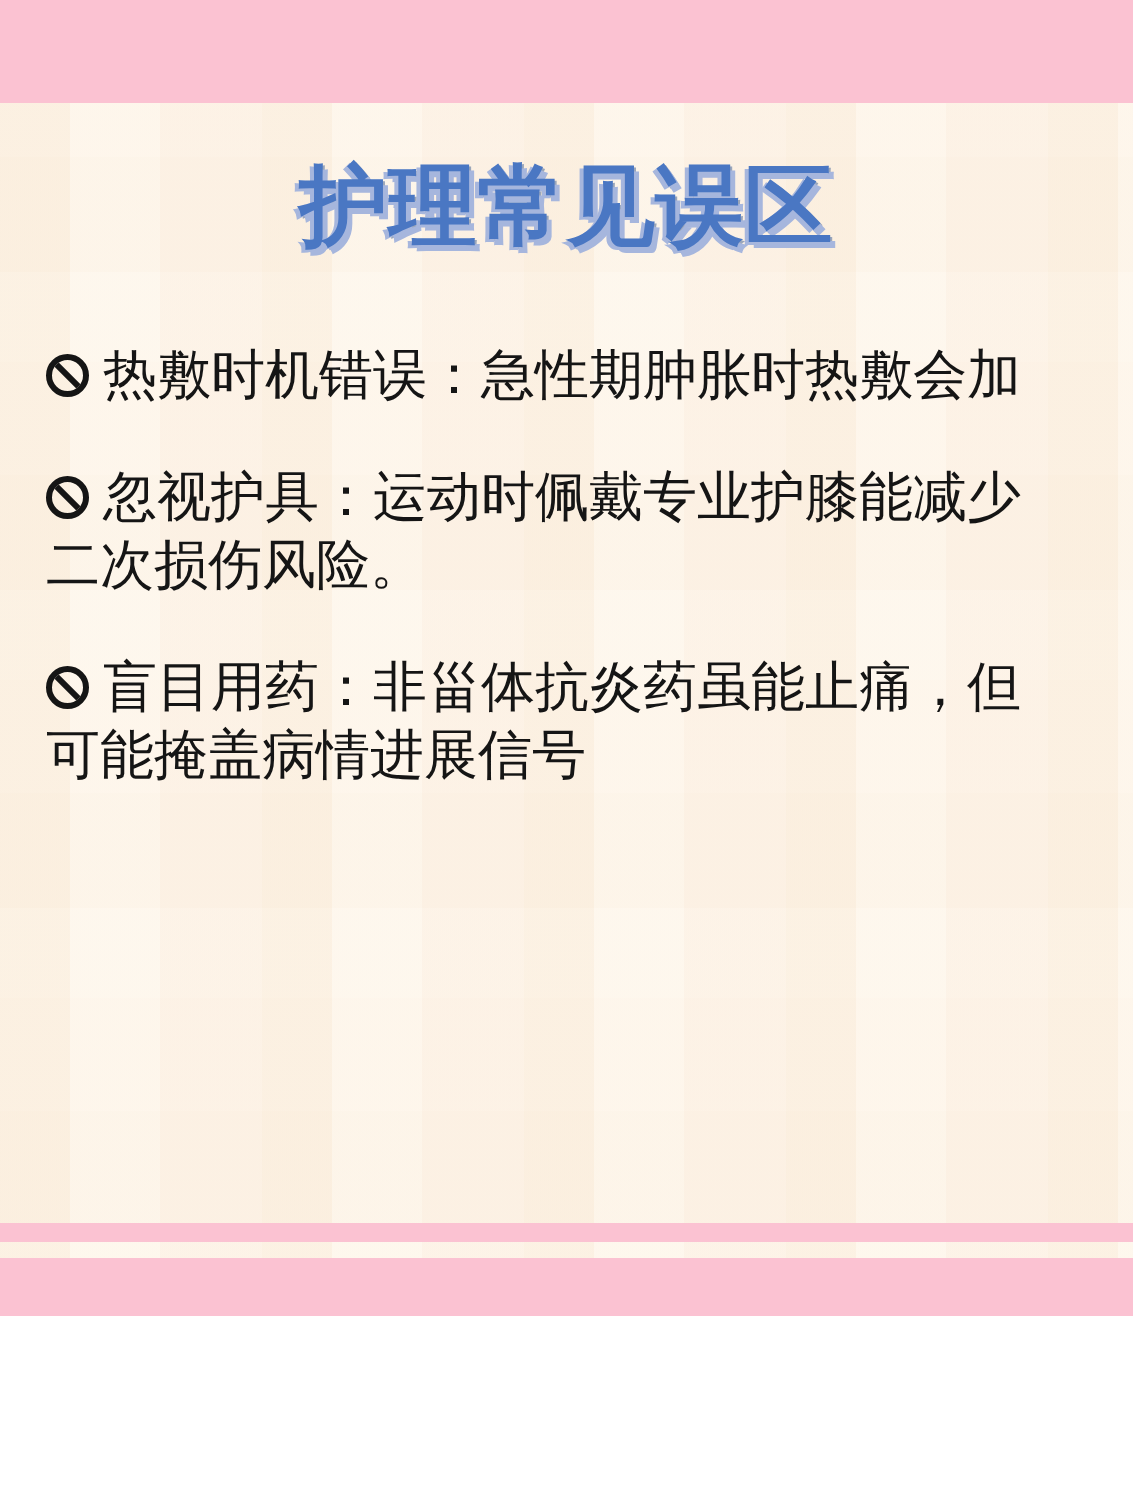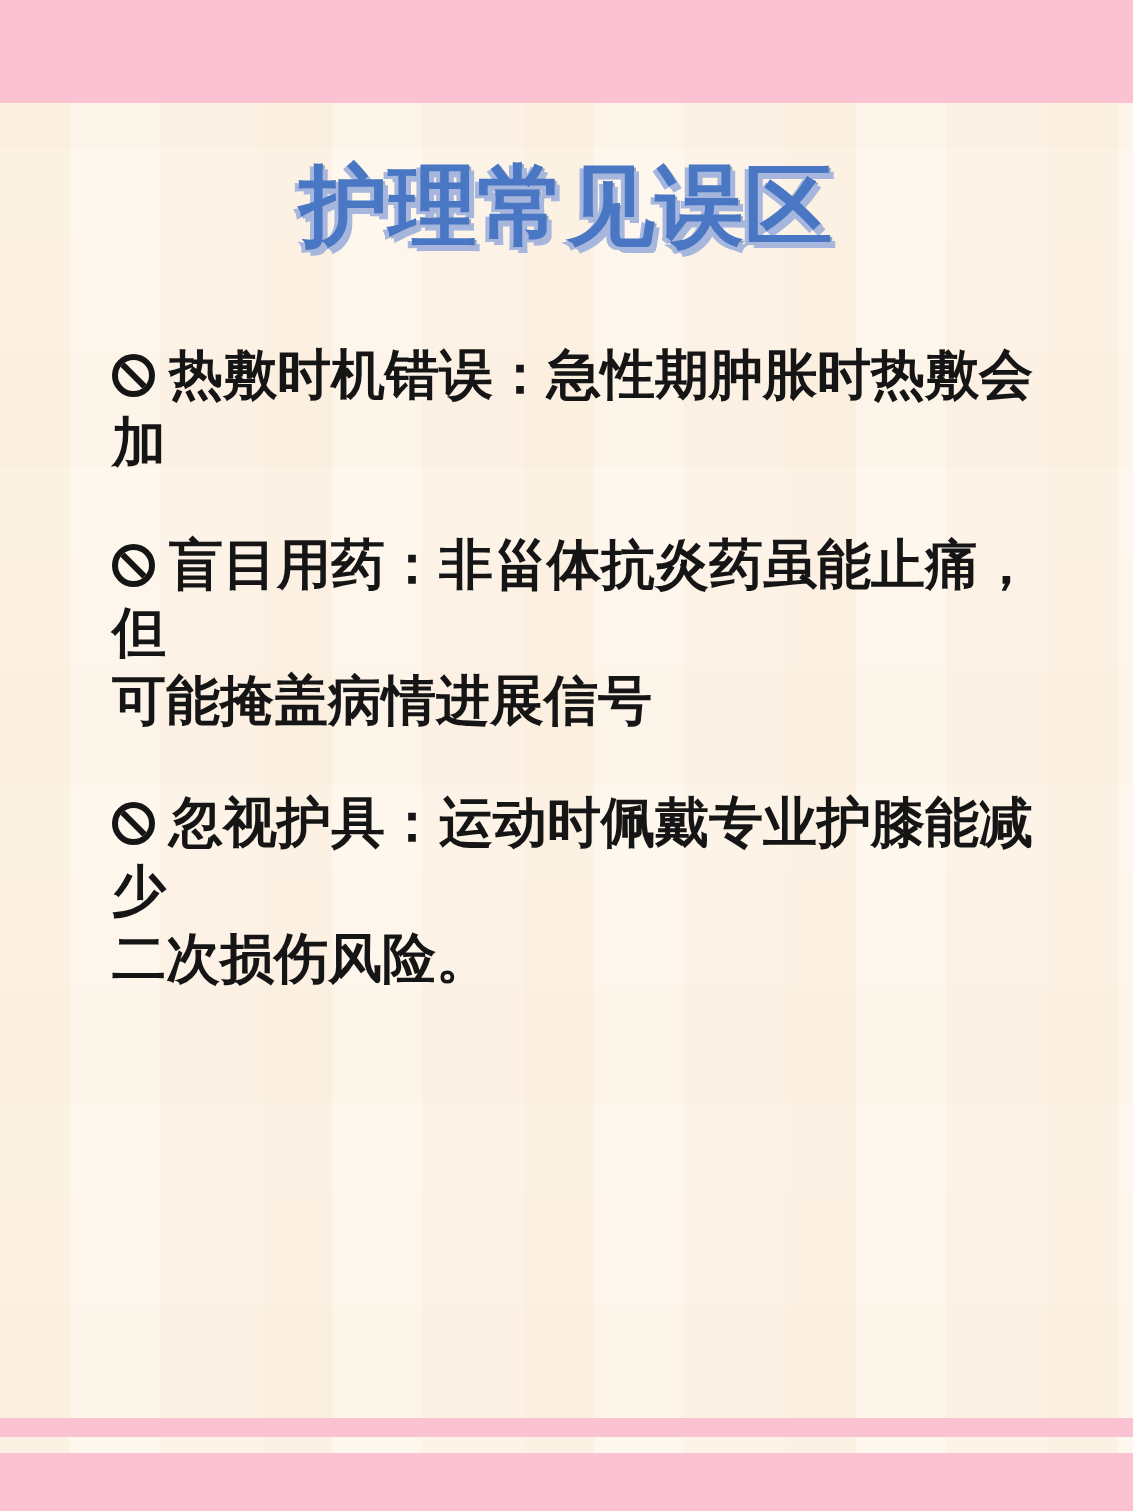--- a/index.html
+++ b/index.html
@@ -6,21 +6,21 @@
     margin: 0;
     padding: 0;
   }
   body {
     width: 1133px;
     height: 1511px;
     font-family: "Liberation Sans", "DejaVu Sans", sans-serif;
   }
   .page {
     width: 1133px;
-    height: 1511px;
+    height: 1316px;
     display: flex;
     flex-direction: column;
     overflow: hidden;
     background-color: #fdf3e7;
     background-image:
       repeating-linear-gradient(90deg,
         rgba(250,236,218,0.45) 0 70px,
         rgba(255,249,240,0.45) 70px 160px,
         rgba(252,240,227,0.45) 160px 262px),
       repeating-linear-gradient(0deg,
@@ -53,24 +53,24 @@
     text-shadow:
       -4px 3px 0 #a6b6dd,
        5px 6px 0 #a6b6dd,
        2px 2px 0 #9aa6ba;
   }
 
   .bullets {
     margin-top: 88px;
   }
   .bullet {
-    margin: 0 58px 54px 112px;
+    margin: 0 58px 54px 46px;
     font-size: 54px;
     line-height: 68px;
-    font-weight: 700;
+    font-weight: 400;
     color: #151515;
   }
 
   .no-icon {
     position: relative;
     display: inline-block;
     box-sizing: border-box;
     width: 43px;
     height: 43px;
     border: 6px solid #151515;
@@ -100,27 +100,27 @@
     <h1 class="title">护理常见误区</h1>
 
     <div class="bullets">
 
       <p class="bullet">
         <span class="no-icon"></span><span>热敷时机错误：急性期肿胀时热敷会加</span><br>
       </p>
 
 
       <p class="bullet">
-        <span class="no-icon"></span><span>盲目用药：非甾体抗炎药虽能止痛，但</span><br>
-        <span>可能掩盖病情进展信号</span>
+        <span class="no-icon"></span><span>忽视护具：运动时佩戴专业护膝能减少</span><br>
+        <span>二次损伤风险。</span>
       </p>
 
       <p class="bullet">
-        <span class="no-icon"></span><span>忽视护具：运动时佩戴专业护膝能减少</span><br>
-        <span>二次损伤风险。</span>
+        <span class="no-icon"></span><span>盲目用药：非甾体抗炎药虽能止痛，但</span><br>
+        <span>可能掩盖病情进展信号</span>
       </p>
 
     </div>
   </div>
 
   <div class="band band-thin"></div>
   <div class="band-gap"></div>
   <div class="band band-bottom"></div>
 </div>
 

